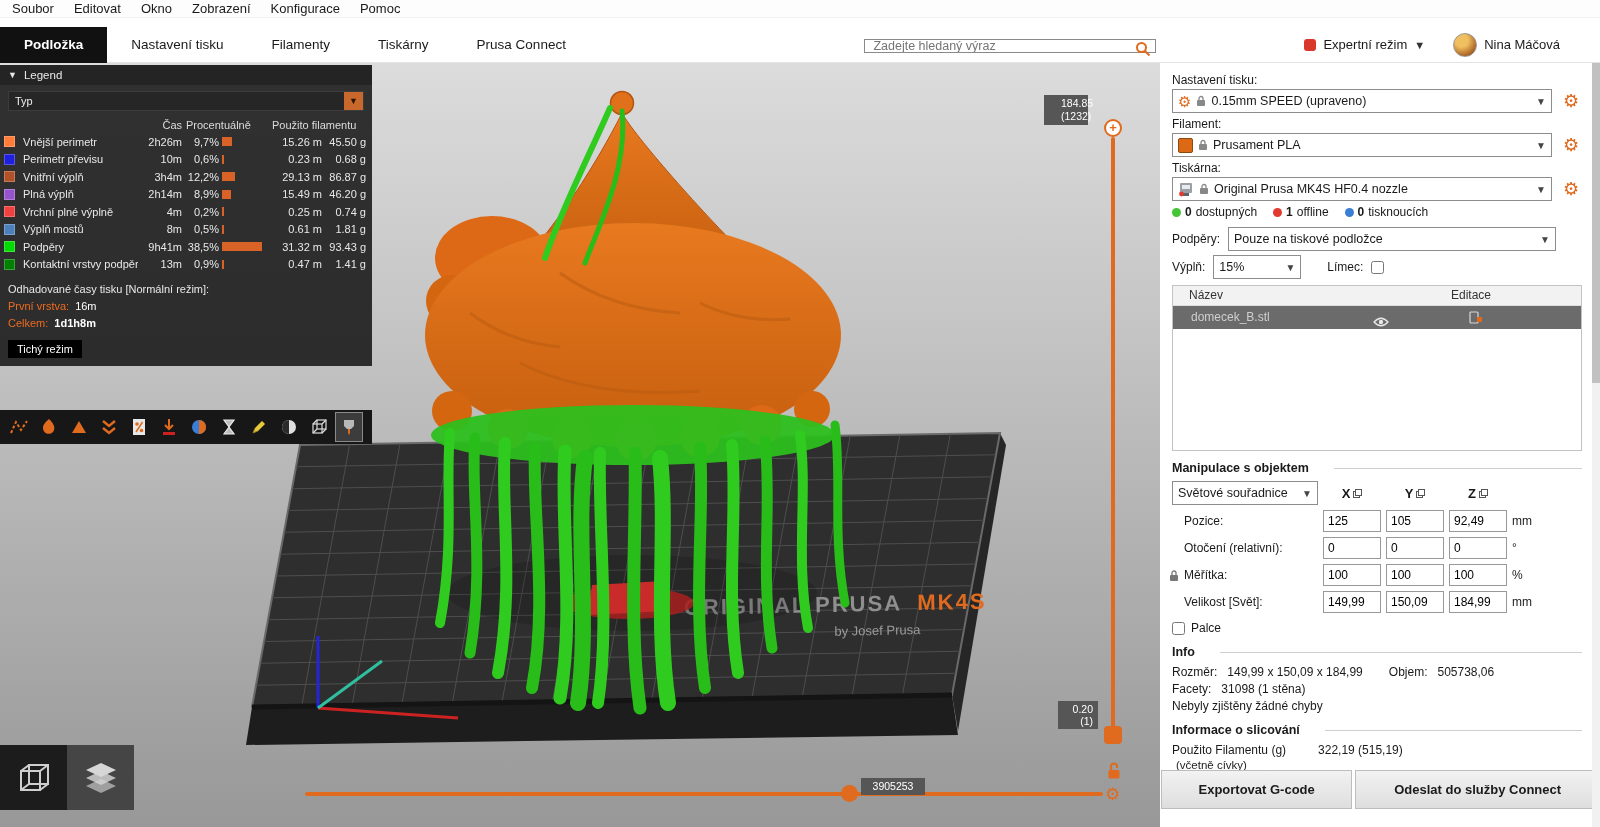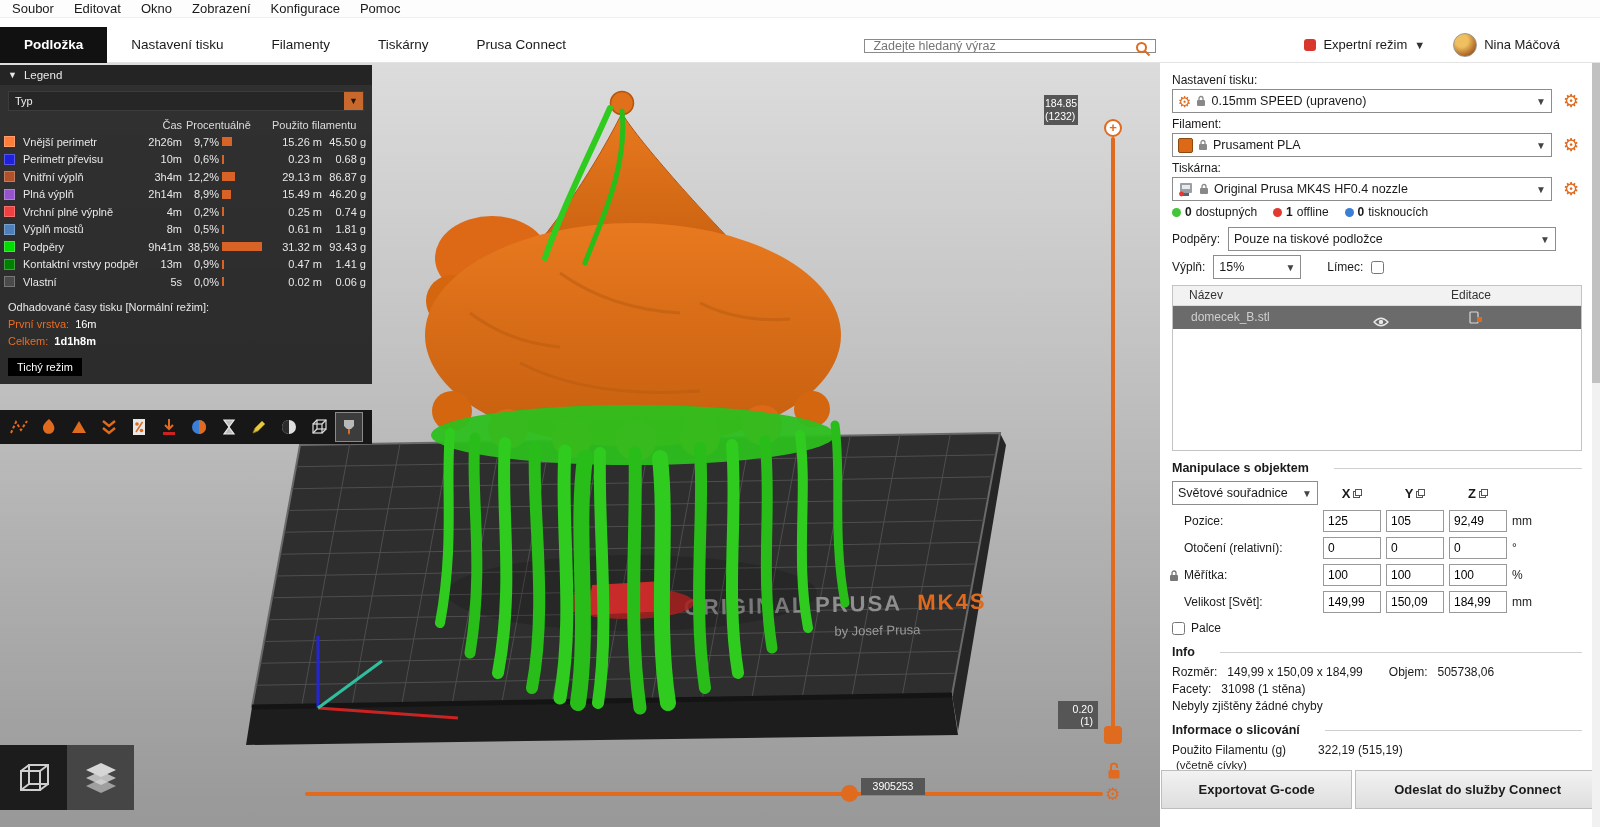--- a/index.html
+++ b/index.html
@@ -60,21 +60,21 @@
   .ticon.active { background:#3c3c3c; outline:1px solid #8a8a8a; }
 
   
   .thumbs { position:absolute; top:745px; left:0; height:65px; display:flex; z-index:20; }
   .thumb { width:67px; height:65px; display:flex; align-items:center; justify-content:center; cursor:pointer; }
   .thumb.plater { background:#1c1c1c; }
   .thumb.preview { background:#454545; }
 
   
   .badge { position:absolute; background:#565656; color:#fff; font-size:10.5px; z-index:25; }
-  .badge.top { left:1044px; top:95px; width:34px; padding:2px 1px; line-height:13px; }
+  .badge.top { left:1044px; top:95px; width:44px; padding:2px 17px; line-height:13px; }
   .badge.bottom { left:1058px; top:701px; width:40px; padding:2px 5px; text-align:right; line-height:12px; }
   .badge.move { left:861px; top:778px; width:64px; height:17px; line-height:17px; text-align:center; }
   .vline { position:absolute; left:1111px; top:137px; width:4px; height:592px; background:#e06a1d; border-radius:2px; z-index:22; }
   .vhandle-top { position:absolute; left:1104px; top:119px; width:18px; height:18px; border-radius:50%; background:#fff; border:2px solid #e06a1d; color:#e06a1d; font-size:13px; font-weight:bold; text-align:center; line-height:14px; z-index:23; cursor:grab; }
   .vhandle-bottom { position:absolute; left:1104px; top:726px; width:18px; height:18px; border-radius:4px; background:#e06a1d; z-index:23; cursor:grab; }
   .vp-lock { position:absolute; left:1106px; top:761px; z-index:23; cursor:pointer; }
   .vp-gear { position:absolute; left:1105px; top:784px; z-index:23; color:#e06a1d; font-size:17px; cursor:pointer; }
   .hline { position:absolute; left:305px; top:792px; width:798px; height:4px; background:#e06a1d; border-radius:2px; z-index:22; }
   .hhandle { position:absolute; left:841px; top:785px; width:17px; height:17px; border-radius:50%; background:#e06a1d; z-index:23; cursor:grab; }
 
@@ -345,31 +345,20 @@
     <span class="sw" style="background-color: rgb(0, 128, 0);"></span>
     <span class="lbl">Kontaktní vrstvy podpěr</span>
     <span class="tm">13m</span>
     <span class="pc">0,9%</span>
     <span class="bar-wrap">
         <i style="width: 2px;"></i>
       </span>
     <span class="ln">0.47 m</span>
     <span class="wt">1.41 g</span>
   </div>
-  <div class="lg-grid row">
-    <span class="sw" style="background-color: rgb(74, 74, 74);"></span>
-    <span class="lbl">Vlastní</span>
-    <span class="tm">5s</span>
-    <span class="pc">0,0%</span>
-    <span class="bar-wrap">
-        <i style="width: 2px;"></i>
-      </span>
-    <span class="ln">0.02 m</span>
-    <span class="wt">0.06 g</span>
-  </div>
 
   <div class="lg-est">
     <div>Odhadované časy tisku [Normální režim]:</div>
     <div><span class="olbl">První vrstva:</span><span class="v">16m</span></div>
     <div><span class="olbl">Celkem:</span><span class="v vb">1d1h8m</span></div>
   </div>
   <span class="quiet">Tichý režim</span>
 </div>
 
 <div class="vtoolbar">

